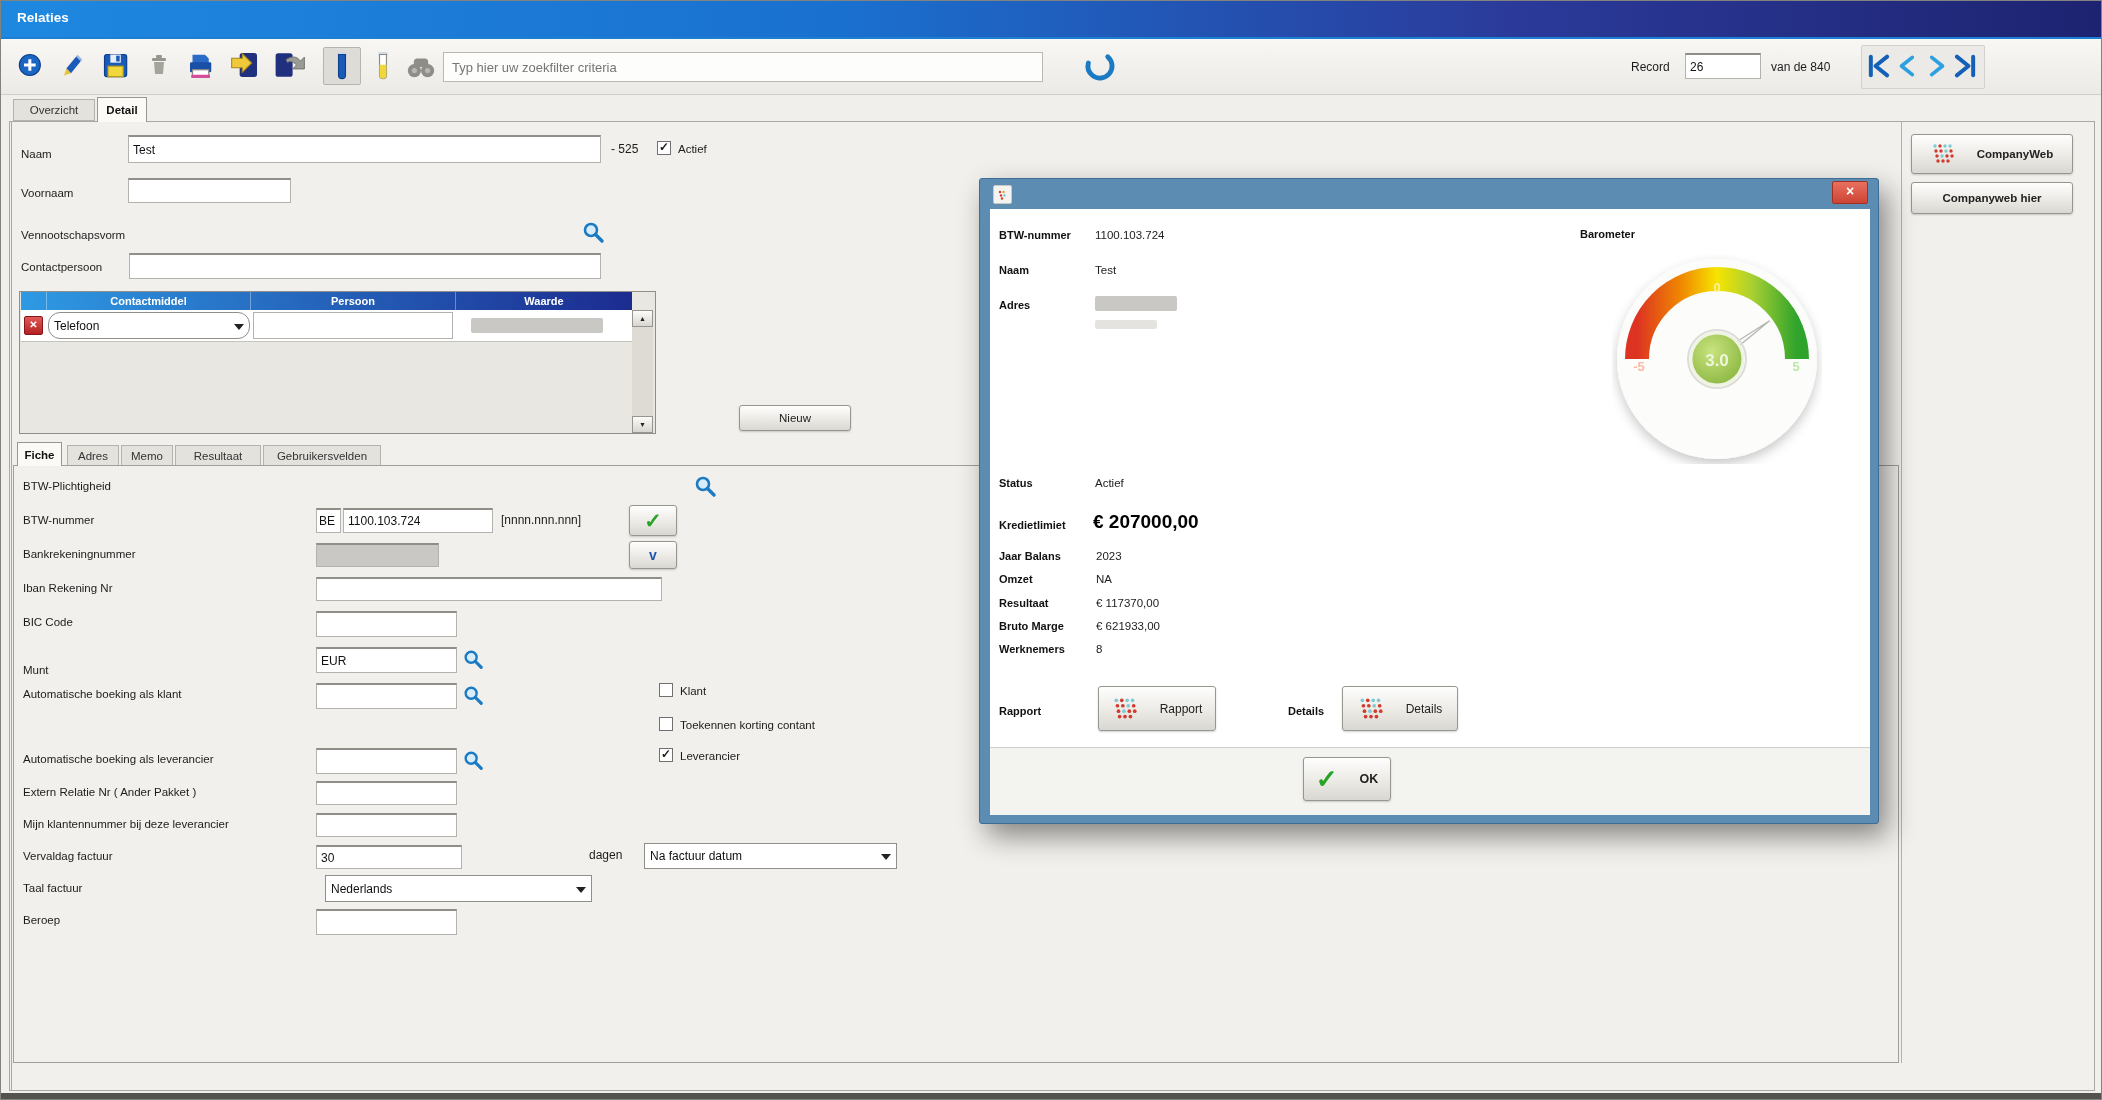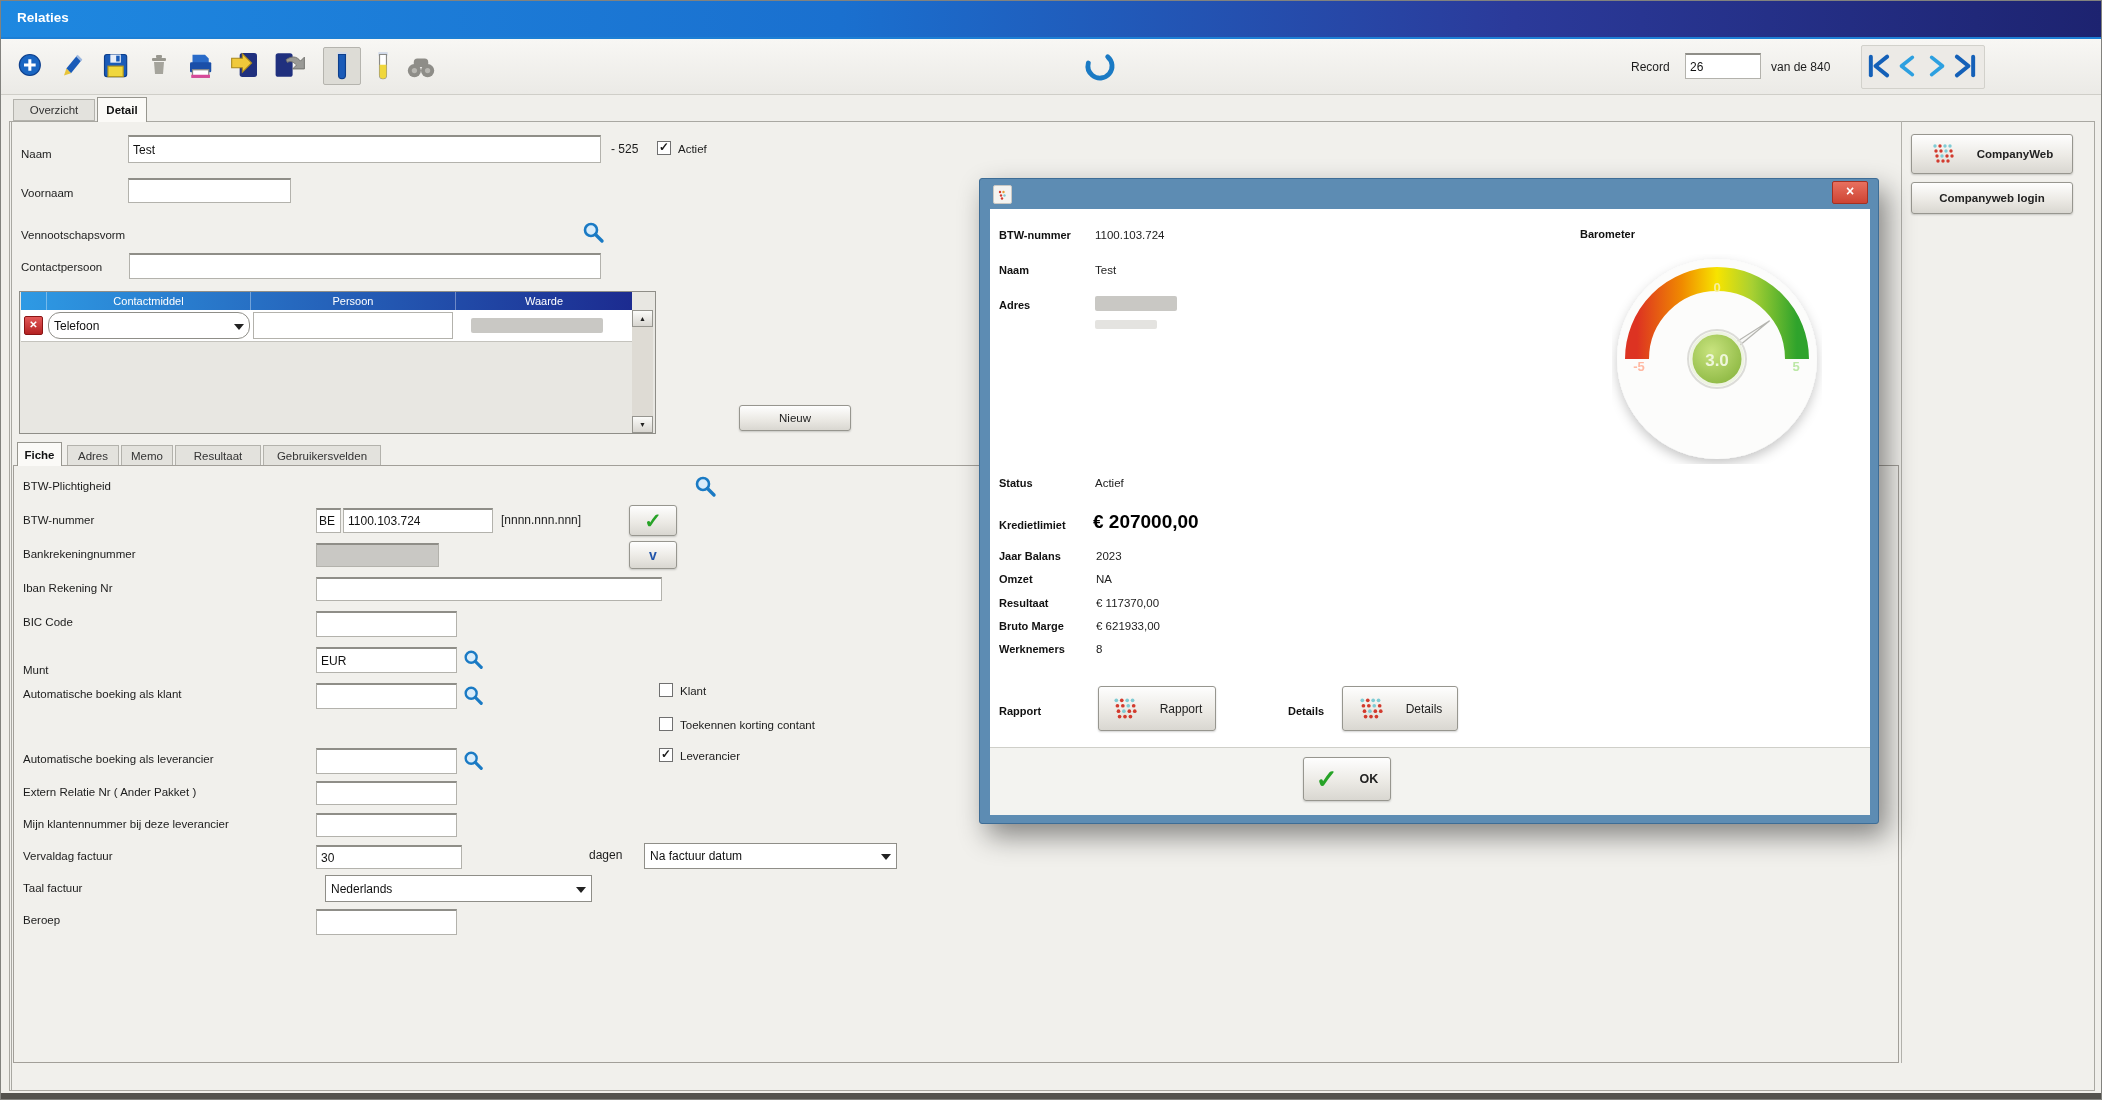--- a/index.html
+++ b/index.html
@@ -19,21 +19,21 @@
   .tbtn{position:absolute;display:flex;align-items:center;justify-content:center;}
   .titlebar{position:absolute;left:0;top:0;width:2102px;height:38px;background:linear-gradient(90deg,#1e88e0 0%,#1a70cf 40%,#2b3a9a 72%,#1d2370 100%);border-bottom:2px solid #1d7fd4;box-sizing:border-box;}
   .titlebar span{position:absolute;left:16px;top:9px;color:#fff;font-size:13.5px;font-weight:bold;}
   .toolbar{position:absolute;left:0;top:38px;width:2102px;height:56px;background:linear-gradient(#f8f7f4,#ebeae6);border-bottom:1px solid #cfcec8;box-sizing:border-box;}
   .tab{position:absolute;font-size:11.5px;display:flex;align-items:center;justify-content:center;box-sizing:border-box;}
   .tab.inactive{background:#e3e2dd;border:1px solid #b3b2ac;color:#333;}
   .tab.active{background:#fbfaf7;border:1px solid #97968f;border-bottom:none;font-weight:bold;color:#111;z-index:3;}
   .panel{position:absolute;left:8px;top:120px;width:2086px;height:970px;background:#f1f0ec;border:1px solid #a9a8a2;border-left:3px double #a9a8a2;box-sizing:border-box;}
   .fpanel{position:absolute;left:12px;top:464px;width:1886px;height:598px;border:1px solid #a29f99;background:#f1f0ec;box-sizing:border-box;}
   .thead{position:absolute;left:20px;top:291px;width:611px;height:18px;background:linear-gradient(90deg,#2e9ae4,#1c2b90);display:flex;}
-  .thead .hc{color:#fff;font-size:11px;font-weight:normal;text-align:center;line-height:18px;border-right:1px solid rgba(255,255,255,.35);box-sizing:border-box;overflow:hidden;}
+  .thead .hc{color:#fff;font-size:11px;font-weight:bold;text-align:center;line-height:18px;border-right:1px solid rgba(255,255,255,.35);box-sizing:border-box;overflow:hidden;}
   .sc-btn{position:absolute;width:21px;height:17px;background:linear-gradient(#fbfbf9,#d8d6d0);border:1px solid #96958f;box-sizing:border-box;font-size:7px;text-align:center;line-height:15px;color:#222;}
   .dlg{position:absolute;left:978px;top:177px;width:900px;height:646px;background:#5d8cb3;border:1px solid #3e6d96;border-radius:3px;box-shadow:8px 12px 28px rgba(0,0,0,.45);box-sizing:border-box;}
   .dlg-title{position:absolute;left:0;top:0;width:100%;height:30px;}
   .dlg-close{position:absolute;left:852px;top:2px;width:34px;height:21px;background:linear-gradient(#e8705f,#ce4433);border:1px solid #a33122;border-radius:2px;color:#fff;font-size:14px;font-weight:bold;text-align:center;line-height:19px;}
   .dlg-content{position:absolute;left:10px;top:30px;width:880px;height:538px;background:#fff;}
   .dlg-okrow{position:absolute;left:10px;top:568px;width:880px;height:68px;background:#f3f3f0;border-top:1px solid #cfcfc9;box-sizing:border-box;}
   .redact{position:absolute;background:#c9c8c4;border-radius:2px;}
   .navsvg{display:block;}
   .chk-green{color:#27a327;font-weight:bold;font-size:21px;line-height:1;}
   .spin{display:block;}
@@ -113,20 +113,21 @@
   </div>
   <div class="tbtn" style="left:404px;top:54px;">
     <svg width="32" height="24" viewBox="0 0 26 20">
         <circle cx="7.5" cy="13" r="5.5" fill="#8e8d88"></circle>
         <circle cx="18.5" cy="13" r="5.5" fill="#8e8d88"></circle>
         <rect x="7" y="3" width="12" height="7" rx="3" fill="#8e8d88"></rect>
         <circle cx="7.5" cy="13" r="2.2" fill="#b8b7b2"></circle>
         <circle cx="18.5" cy="13" r="2.2" fill="#b8b7b2"></circle>
       </svg>
   </div>
+  <input class="abs" style="left: 442px; top: 51px; width: 600px; height: 30px; border: 1px solid rgb(185, 184, 178); background: rgb(253, 253, 252); font-size: 13px; color: rgb(85, 85, 85); padding: 0px 8px; box-sizing: border-box; font-family: &quot;Liberation Sans&quot;, sans-serif;" placeholder="Typ hier uw zoekfilter criteria">
   <div class="tbtn" style="left:1082px;top:48px;">
     <svg class="spin" width="34" height="34" viewBox="0 0 24 24">
         <circle cx="12" cy="12" r="8.5" fill="none" stroke="#1a7ac4" stroke-width="3.4" stroke-dasharray="36 17" transform="rotate(-50 12 12)" stroke-linecap="round"></circle>
       </svg>
   </div>
 
   <span class="lbl" style="left:1630px;top:59px;font-size:12px;">Record</span>
   <div class="tin" style="left:1684px;top:52px;width:76px;height:26px;">26</div>
   <span class="lbl" style="left:1770px;top:59px;font-size:12px;">van de 840</span>
 
@@ -308,21 +309,21 @@
           <circle cx="11" cy="14" r="1.7" fill="#7fcbd4"></circle>
           <circle cx="16" cy="14" r="1.7" fill="#d23b2e"></circle>
           <circle cx="21" cy="14" r="1.7" fill="#d23b2e"></circle>
           <circle cx="7" cy="19" r="1.7" fill="#d23b2e"></circle>
           <circle cx="12" cy="19" r="1.7" fill="#d23b2e"></circle>
           <circle cx="17" cy="19" r="1.7" fill="#d23b2e"></circle>
         </g>
       </svg>
     <span>CompanyWeb</span>
   </div>
-  <div class="btn3d" style="left:1910px;top:181px;width:162px;height:32px;font-weight:bold;">Companyweb login</div>
+  <div class="btn3d" style="left:1910px;top:181px;width:162px;height:32px;font-weight:bold;">Companyweb hier</div>
 
   <div class="dlg">
     <div class="dlg-title">
       <div class="abs" style="left:13px;top:6px;width:17px;height:17px;background:#f4f3f0;border:1px solid #c9c8c4;border-radius:2px;display:flex;align-items:center;justify-content:center;">
         <svg width="12" height="12" viewBox="0 0 24 24">
             <circle cx="6" cy="6" r="2.4" fill="#d23b2e"></circle>
             <circle cx="13" cy="6" r="2.4" fill="#e89a30"></circle>
             <circle cx="8" cy="13" r="2.4" fill="#d23b2e"></circle>
             <circle cx="15" cy="13" r="2.4" fill="#7fcbd4"></circle>
             <circle cx="10" cy="19" r="2.4" fill="#d23b2e"></circle>

